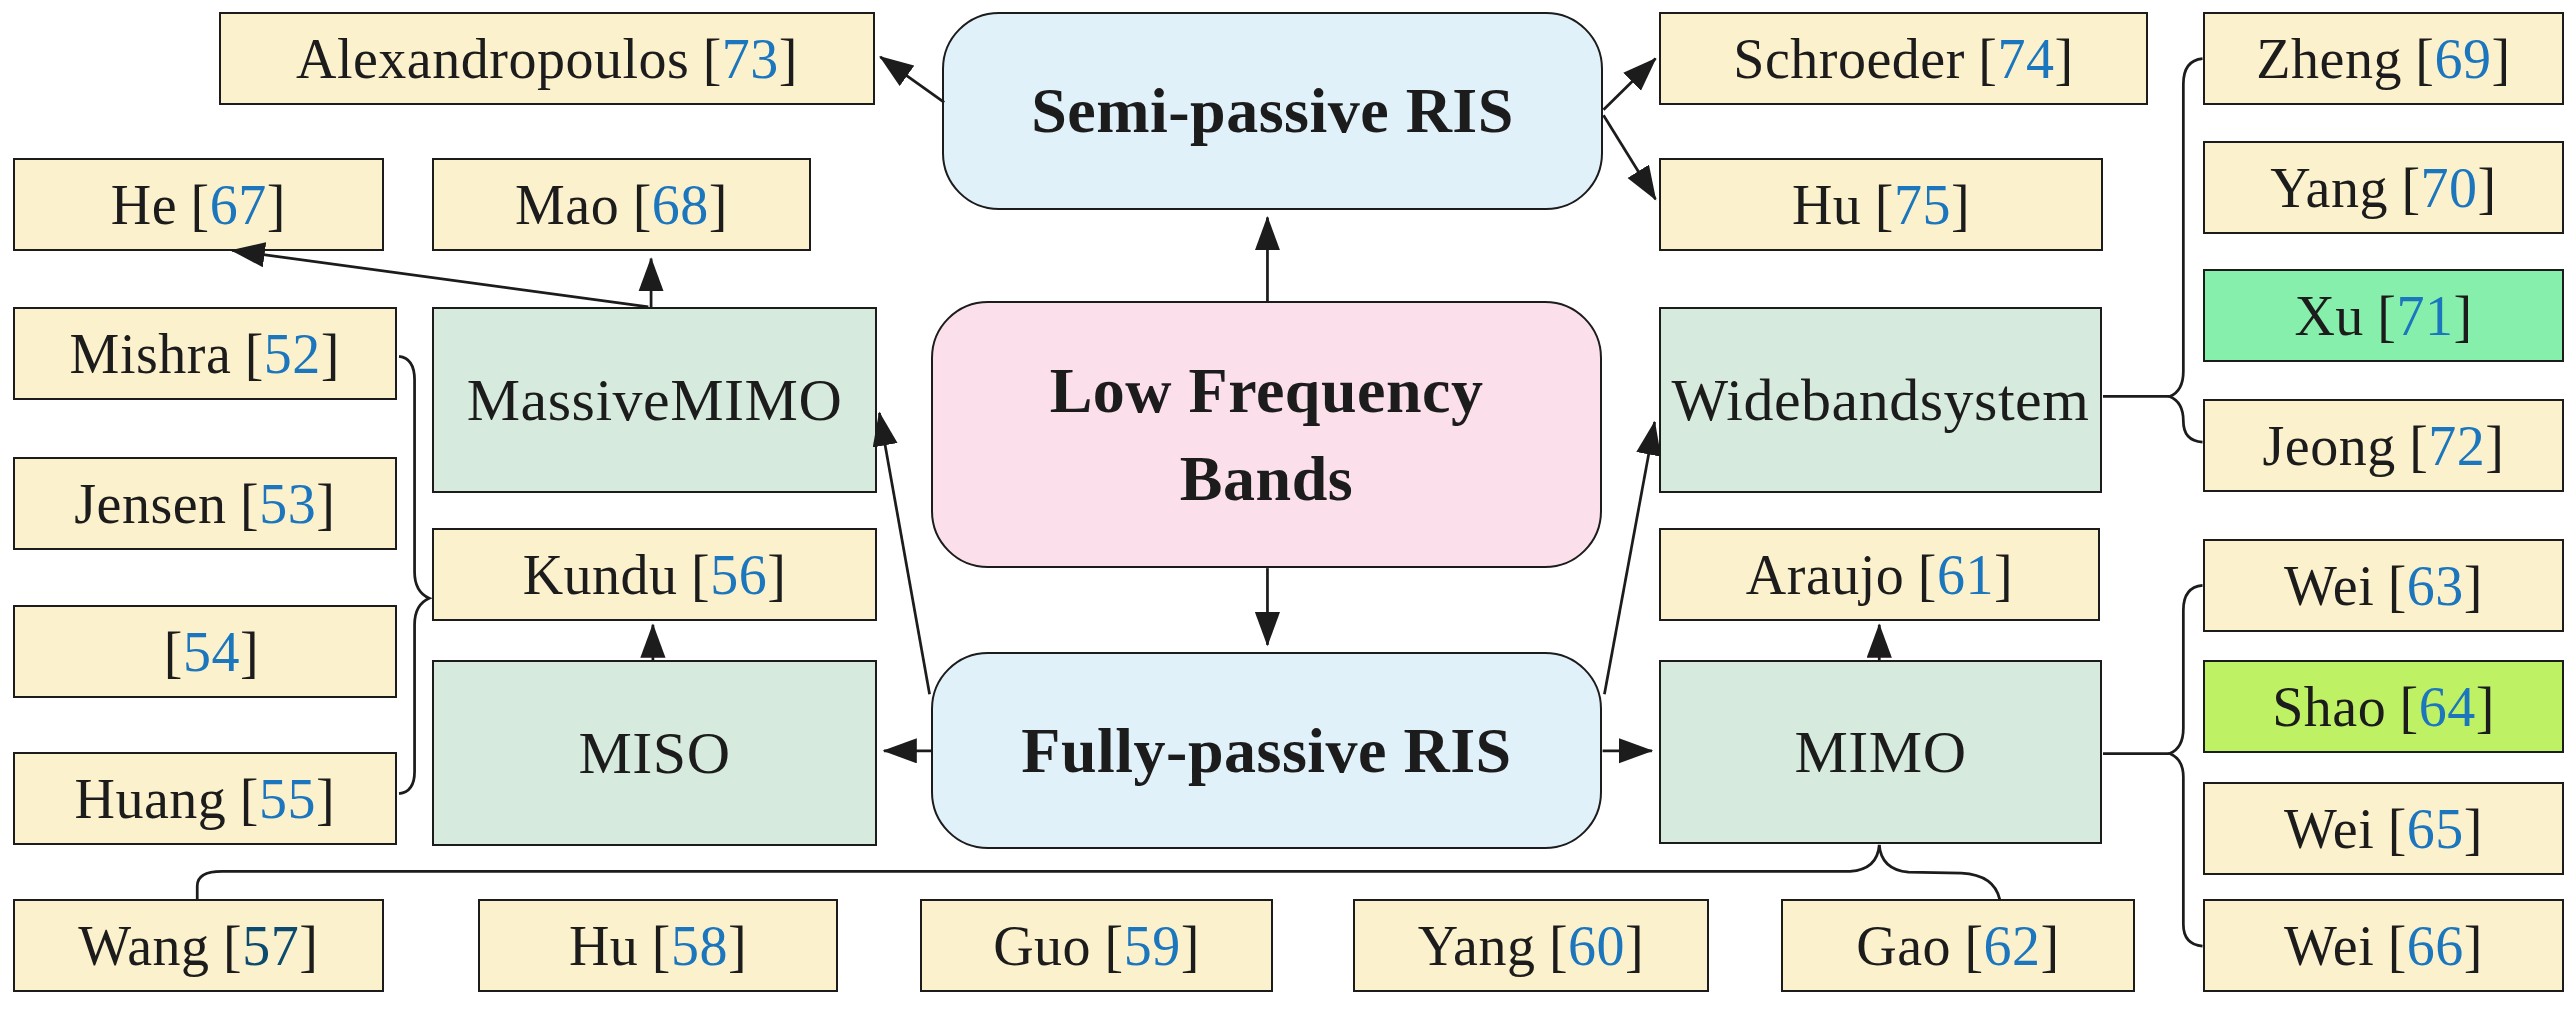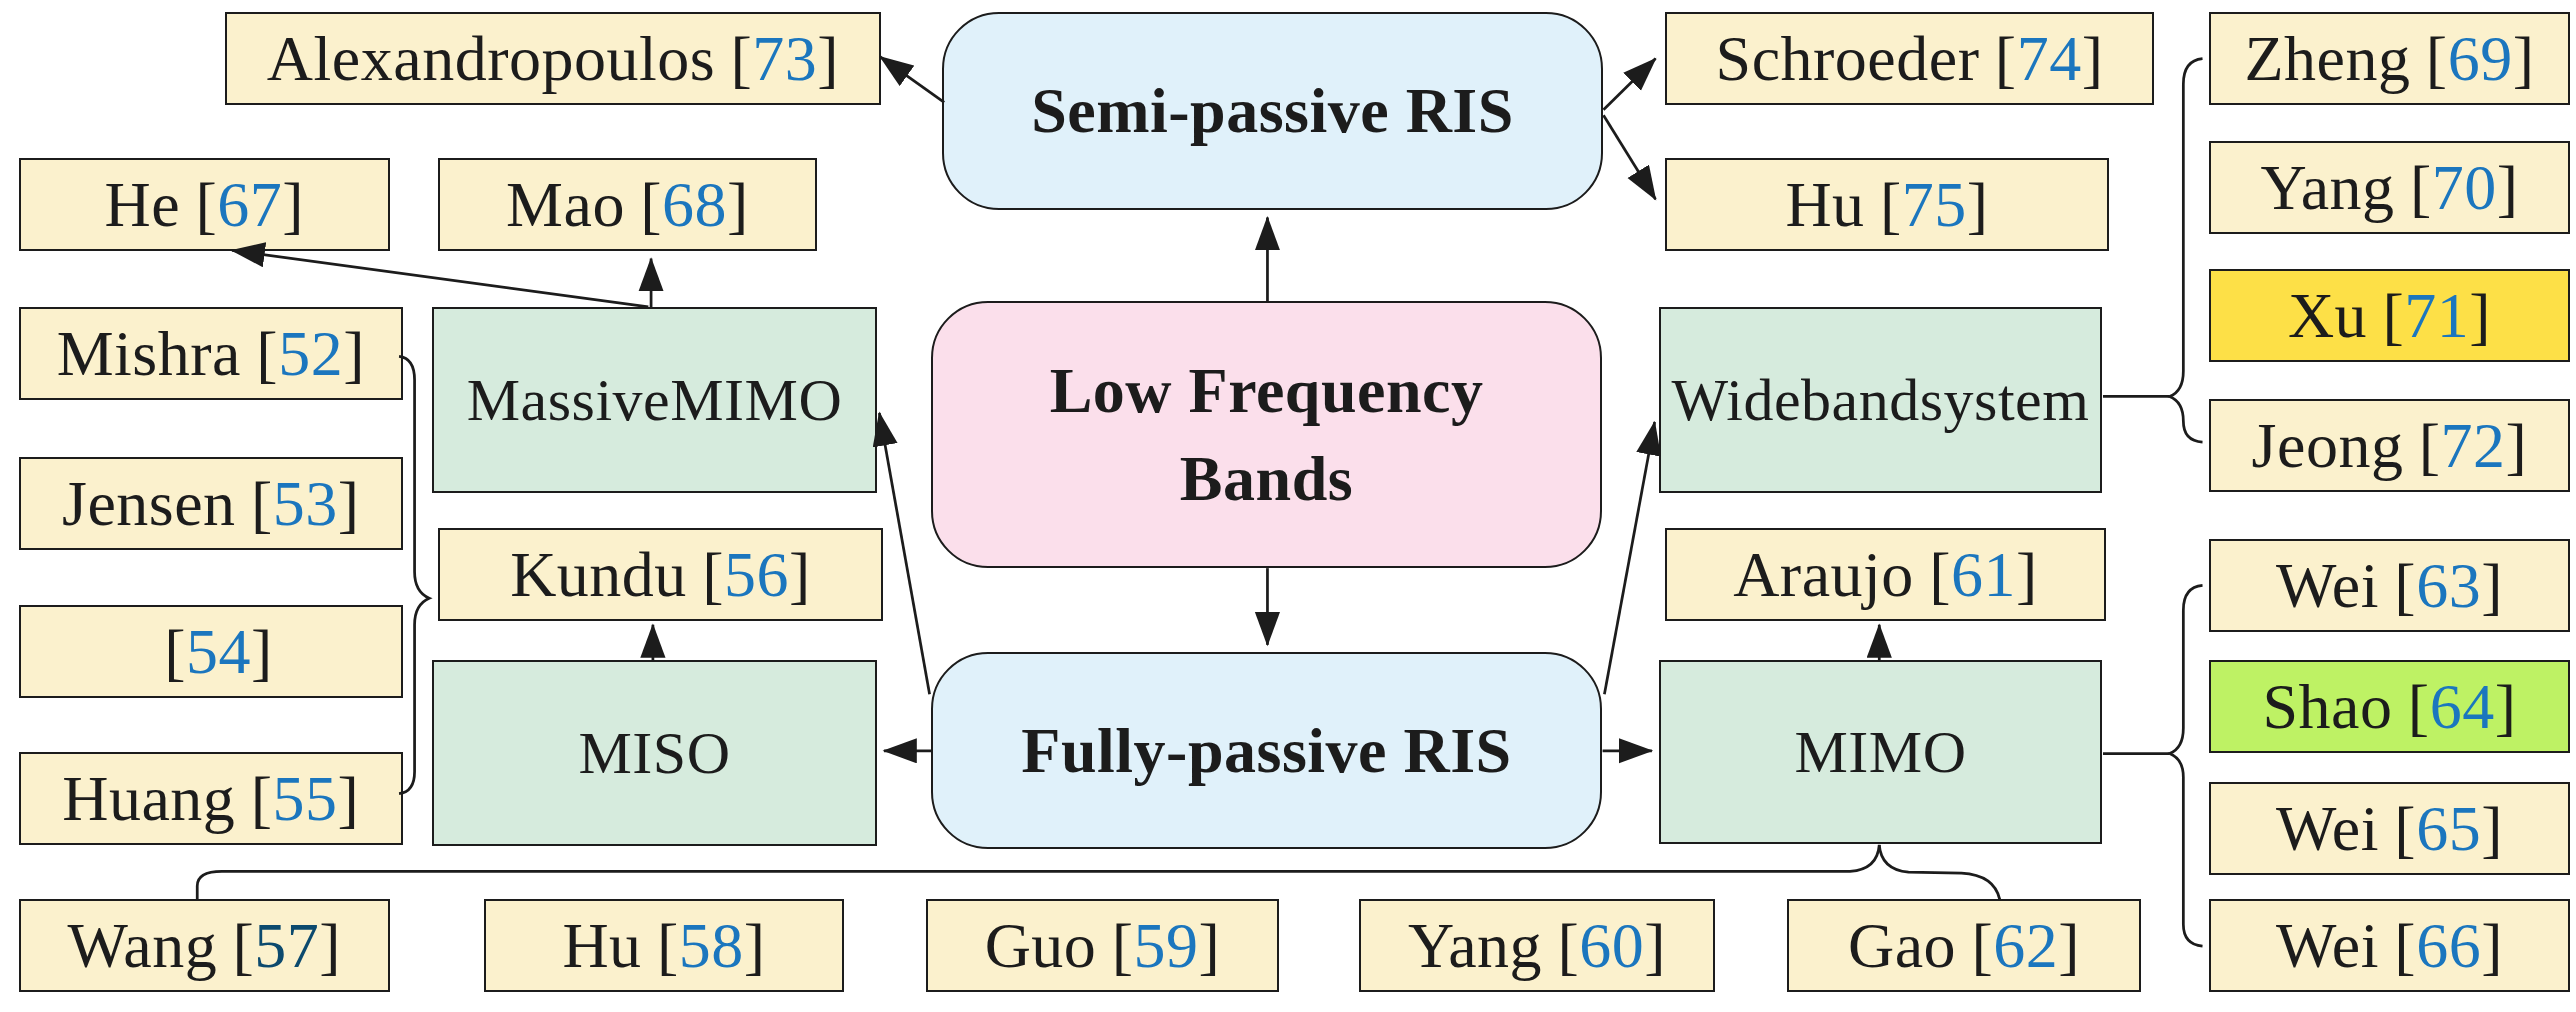--- a/index.html
+++ b/index.html
@@ -27,23 +27,22 @@
     display: flex;
     align-items: center;
     justify-content: center;
     text-align: center;
     color: #1c1c1c;
     z-index: 2;
     white-space: nowrap;
   }
   .node.ref {
     border: 2.7px solid #1c1c1c;
-    font-size: 64px;
+    font-size: 56px;
     letter-spacing: 0.5px;
-    margin-left: 6px;
   }
   .node.cat {
     border: 2.7px solid #1c1c1c;
     font-size: 60px;
     flex-direction: row;
     line-height: 84px;
     letter-spacing: 0.5px;
   }
   .node.ris {
     border: 2.7px solid #1c1c1c;
@@ -220,21 +219,21 @@
       <span class="cite-bracket cite-open">[</span>
       <span class="cite-num" style="color: rgb(27, 118, 190);">69</span>
       <span class="cite-bracket">]</span>
     </div>
     <div class="node ref" style="background: rgb(251, 241, 205); left: 2203px; top: 141px; width: 361px; height: 93px;">
       <span>Yang</span>
       <span class="cite-bracket cite-open">[</span>
       <span class="cite-num" style="color: rgb(27, 118, 190);">70</span>
       <span class="cite-bracket">]</span>
     </div>
-    <div class="node ref" style="background: #fde047; left: 2203px; top: 269px; width: 361px; height: 93px; text-align: center;">
+    <div class="node ref" style="background: #86efac; left: 2203px; top: 269px; width: 361px; height: 93px; text-align: center;">
       <span>Xu</span>
       <span class="cite-bracket cite-open">[</span>
       <span class="cite-num" style="color: rgb(27, 118, 190);">71</span>
       <span class="cite-bracket">]</span>
     </div>
     <div class="node ref" style="background: rgb(251, 241, 205); left: 2203px; top: 399px; width: 361px; height: 93px;">
       <span>Jeong</span>
       <span class="cite-bracket cite-open">[</span>
       <span class="cite-num" style="color: rgb(27, 118, 190);">72</span>
       <span class="cite-bracket">]</span>

